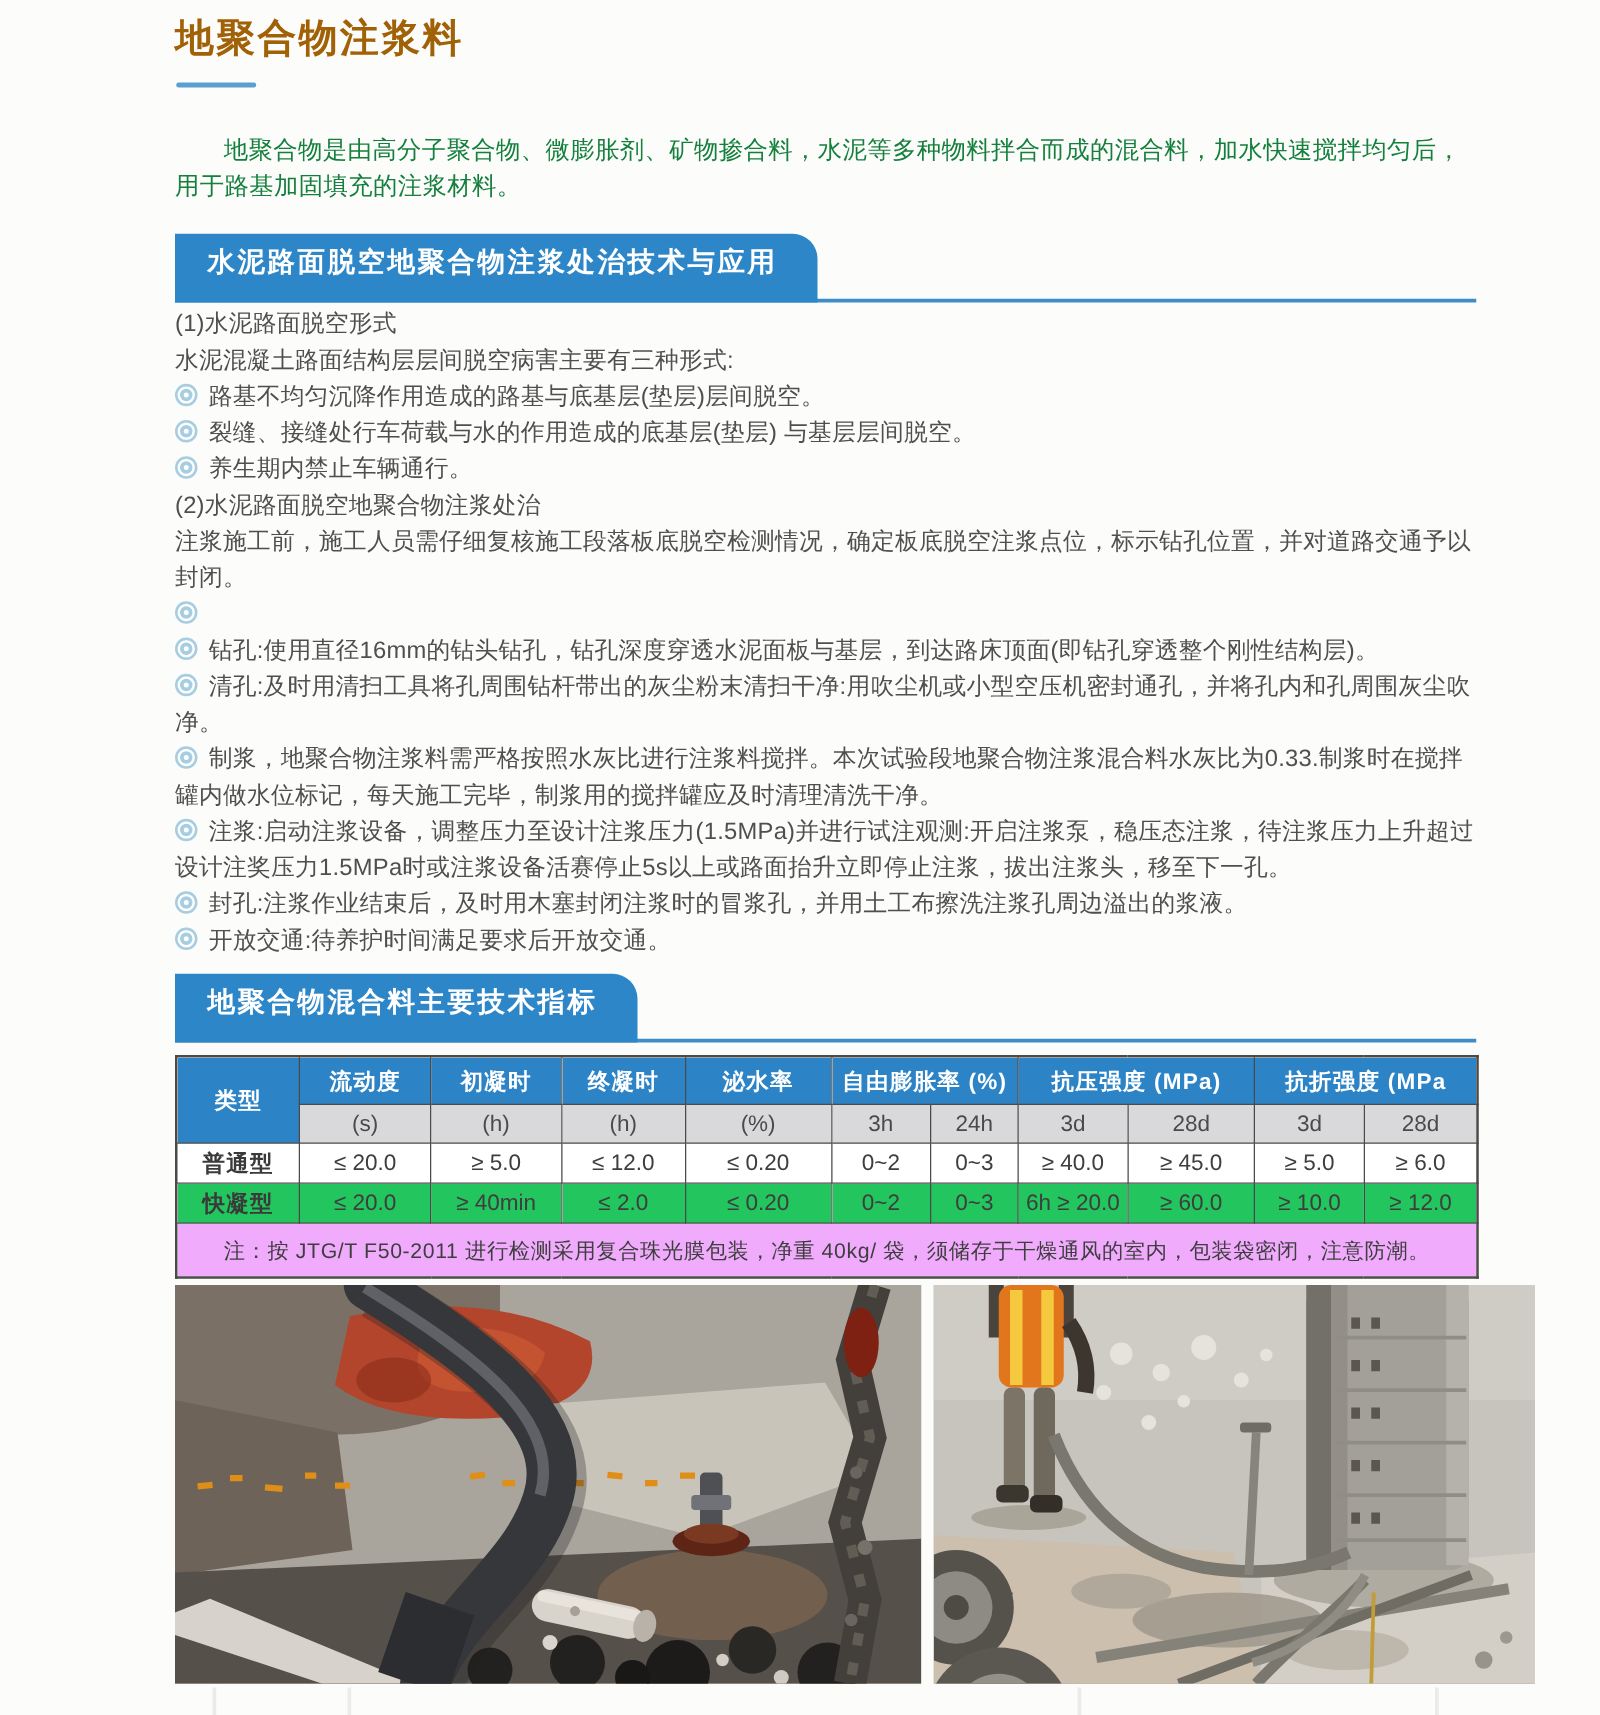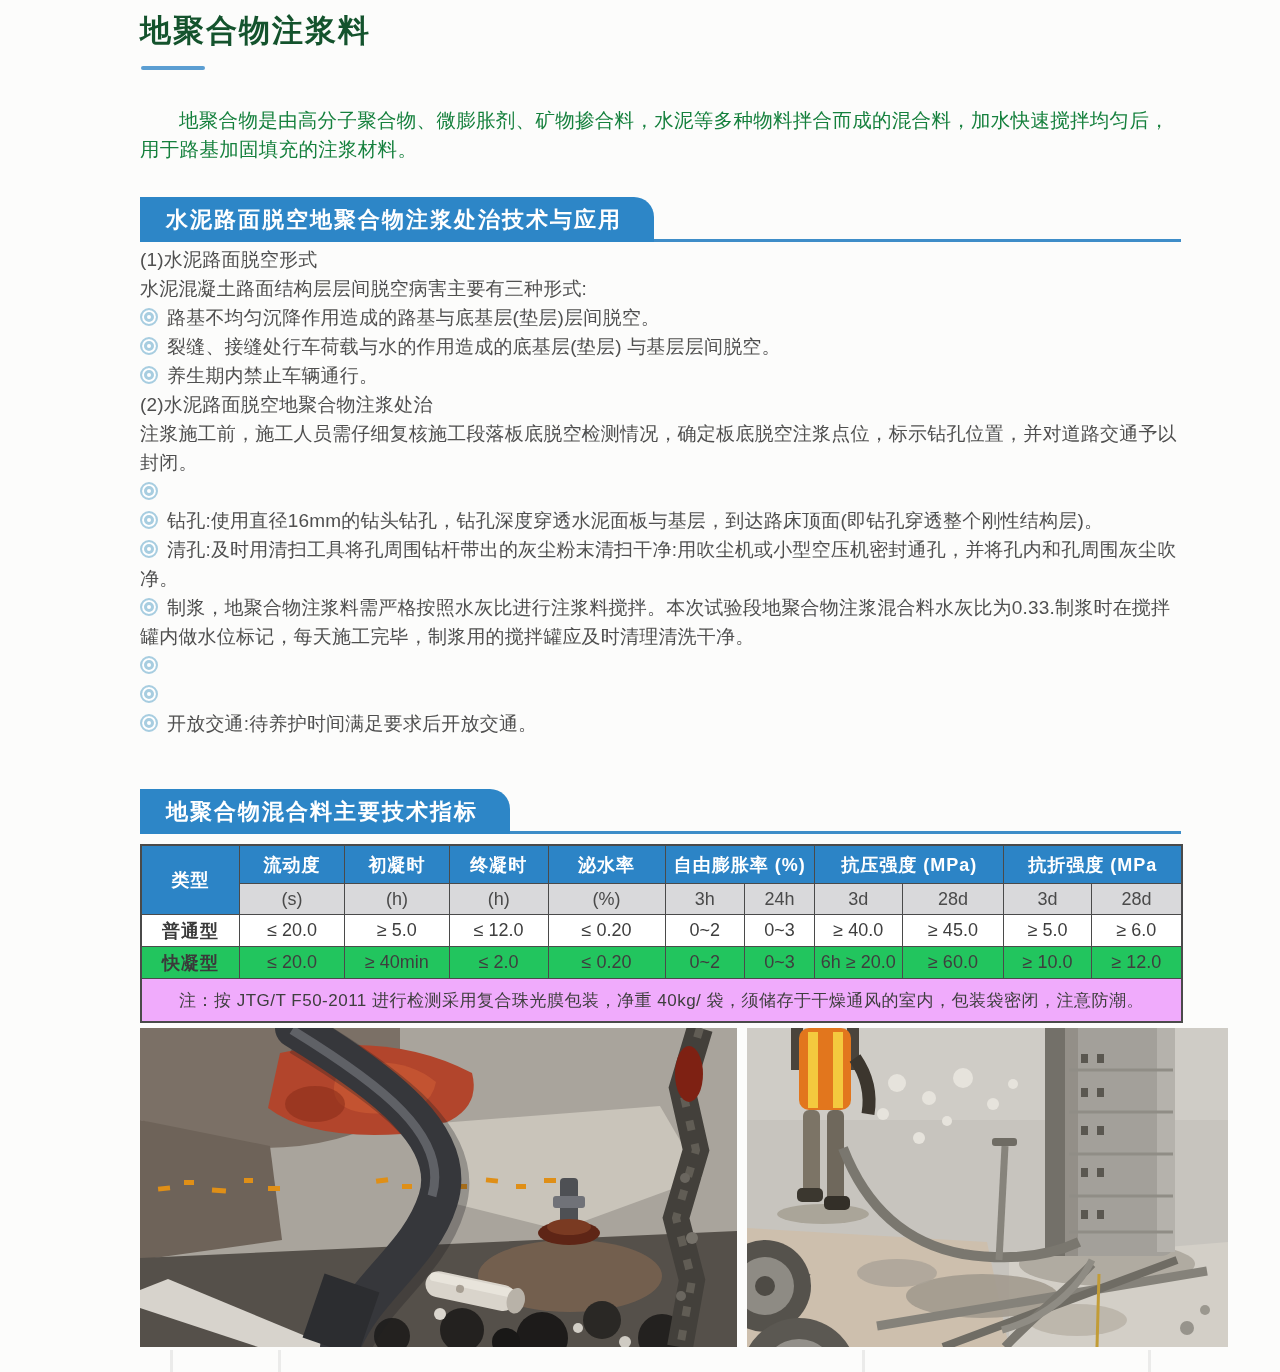--- a/index.html
+++ b/index.html
@@ -5,40 +5,40 @@
   html,body{margin:0;padding:0;}
   body{
     width:1280px;height:1372px;position:relative;overflow:hidden;
     background:#fcfcfb;
     font-family:"Liberation Sans","DejaVu Sans",sans-serif;
     color:#4e4e4e;
   }
   .abs{position:absolute;}
   
   .page-title{
-    left:140px;top:10px;font-size:31px;font-weight:bold;color:#14532d;letter-spacing:2px;
+    left:140px;top:10px;font-size:31px;font-weight:bold;color:#a16207;letter-spacing:2px;
   }
   .title-underline{
     left:141px;top:66px;width:64px;height:4px;background:#5b9ed2;border-radius:2px;
   }
   
   .intro{
     left:140px;top:106px;width:1045px;font-size:19.5px;line-height:29px;color:#15803d;
     text-indent:2em;letter-spacing:.3px;
   }
   
   .banner-row{
     left:140px;width:1041px;height:43px;border-bottom:3px solid #3e8dc8;
   }
   .banner-row.first{top:196px;}
   .banner-row.second{top:788px;}
   .banner{
     position:absolute;left:0;bottom:-3px;background:#2d86c7;color:#ffffff;
     font-size:22px;font-weight:bold;line-height:45px;height:45px;
-    padding:0 32px 0 26px;border-top-right-radius:20px;letter-spacing:2px;white-space:nowrap;
+    padding:0 32px 10px 26px;border-top-right-radius:20px;letter-spacing:2px;white-space:nowrap;
   }
   
   .para-block{
     left:140px;top:245px;width:1047px;font-size:19px;line-height:29px;color:#4f4f4f;letter-spacing:.2px;
   }
   .para-block p{margin:0;}
   .ring{
     display:inline-block;width:14px;height:14px;border-radius:50%;
     border:2px solid #a7cde0;background:#ffffff;
     box-shadow:inset 0 0 0 2px #ffffff, inset 0 0 0 5px #a7cde0;
@@ -82,22 +82,22 @@
     <p><span>水泥混凝土路面结构层层间脱空病害主要有三种形式:</span></p>
     <p><span class="ring"></span><span>路基不均匀沉降作用造成的路基与底基层(垫层)层间脱空。</span></p>
     <p><span class="ring"></span><span>裂缝、接缝处行车荷载与水的作用造成的底基层(垫层) 与基层层间脱空。</span></p>
     <p><span class="ring"></span><span>养生期内禁止车辆通行。</span></p>
     <p><span>(2)水泥路面脱空地聚合物注浆处治</span></p>
     <p><span>注浆施工前，施工人员需仔细复核施工段落板底脱空检测情况，确定板底脱空注浆点位，标示钻孔位置，并对道路交通予以封闭。</span></p>
     <p><span class="ring"></span></p>
     <p><span class="ring"></span><span>钻孔:使用直径16mm的钻头钻孔，钻孔深度穿透水泥面板与基层，到达路床顶面(即钻孔穿透整个刚性结构层)。</span></p>
     <p><span class="ring"></span><span>清孔:及时用清扫工具将孔周围钻杆带出的灰尘粉末清扫干净:用吹尘机或小型空压机密封通孔，并将孔内和孔周围灰尘吹净。</span></p>
     <p><span class="ring"></span><span>制浆，地聚合物注浆料需严格按照水灰比进行注浆料搅拌。本次试验段地聚合物注浆混合料水灰比为0.33.制浆时在搅拌罐内做水位标记，每天施工完毕，制浆用的搅拌罐应及时清理清洗干净。</span></p>
-    <p><span class="ring"></span></p>
-    <p><span class="ring"></span></p>
+    <p><span class="ring"></span><span>注浆:启动注浆设备，调整压力至设计注浆压力(1.5MPa)并进行试注观测:开启注浆泵，稳压态注浆，待注浆压力上升超过设计注奖压力1.5MPa时或注浆设备活赛停止5s以上或路面抬升立即停止注浆，拔出注浆头，移至下一孔。</span></p>
+    <p><span class="ring"></span><span>封孔:注浆作业结束后，及时用木塞封闭注浆时的冒浆孔，并用土工布擦洗注浆孔周边溢出的浆液。</span></p>
     <p><span class="ring"></span><span>开放交通:待养护时间满足要求后开放交通。</span></p>
   </div>
 
 <div class="abs banner-row second">
   <div class="banner">地聚合物混合料主要技术指标</div>
 </div>
 
 <table class="spec-table">
   <colgroup>
     <col style="width:97px">

